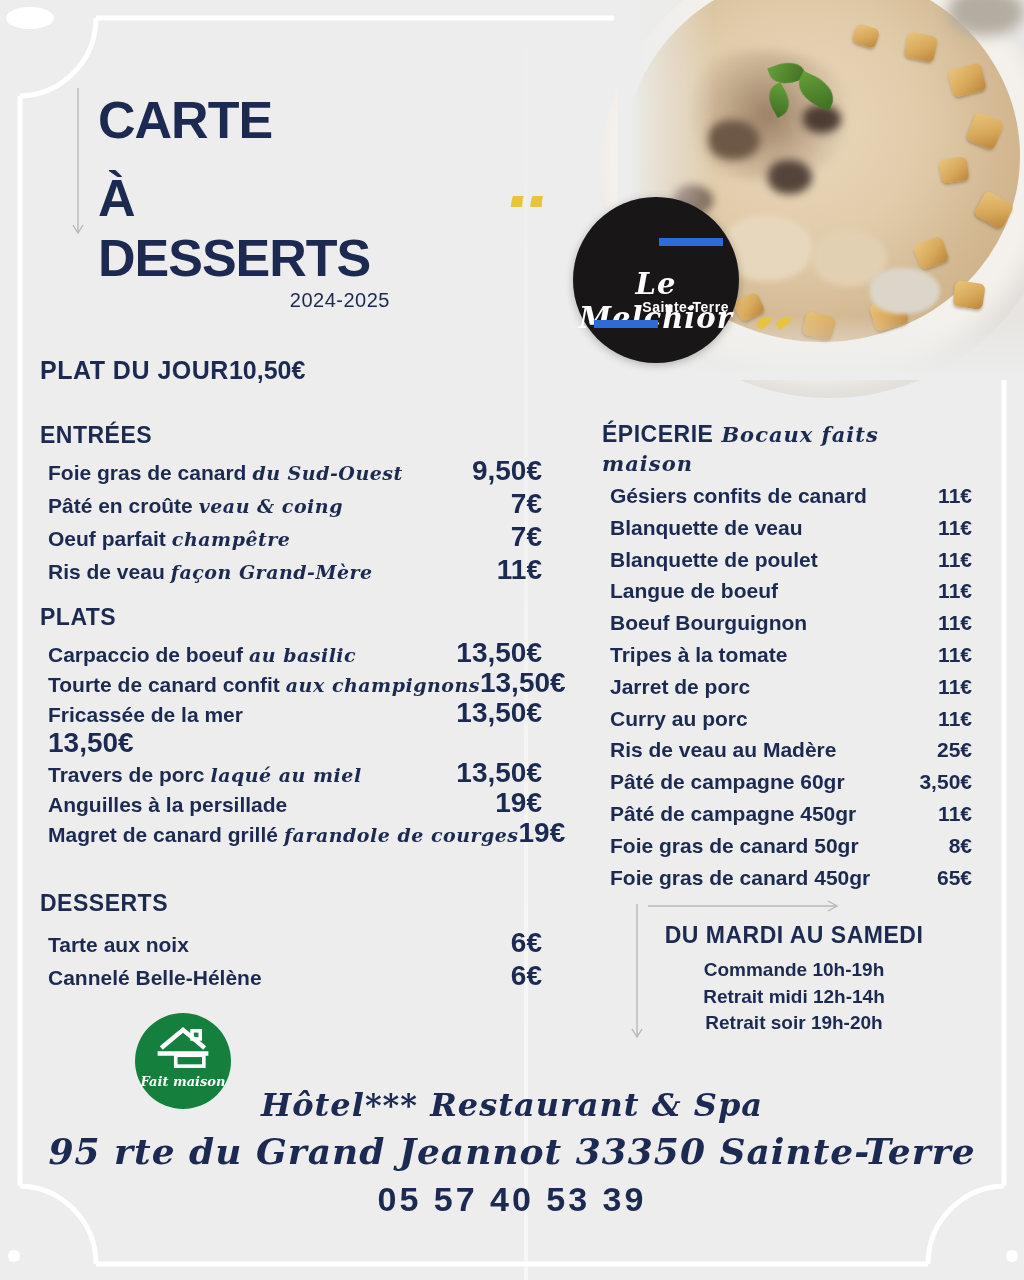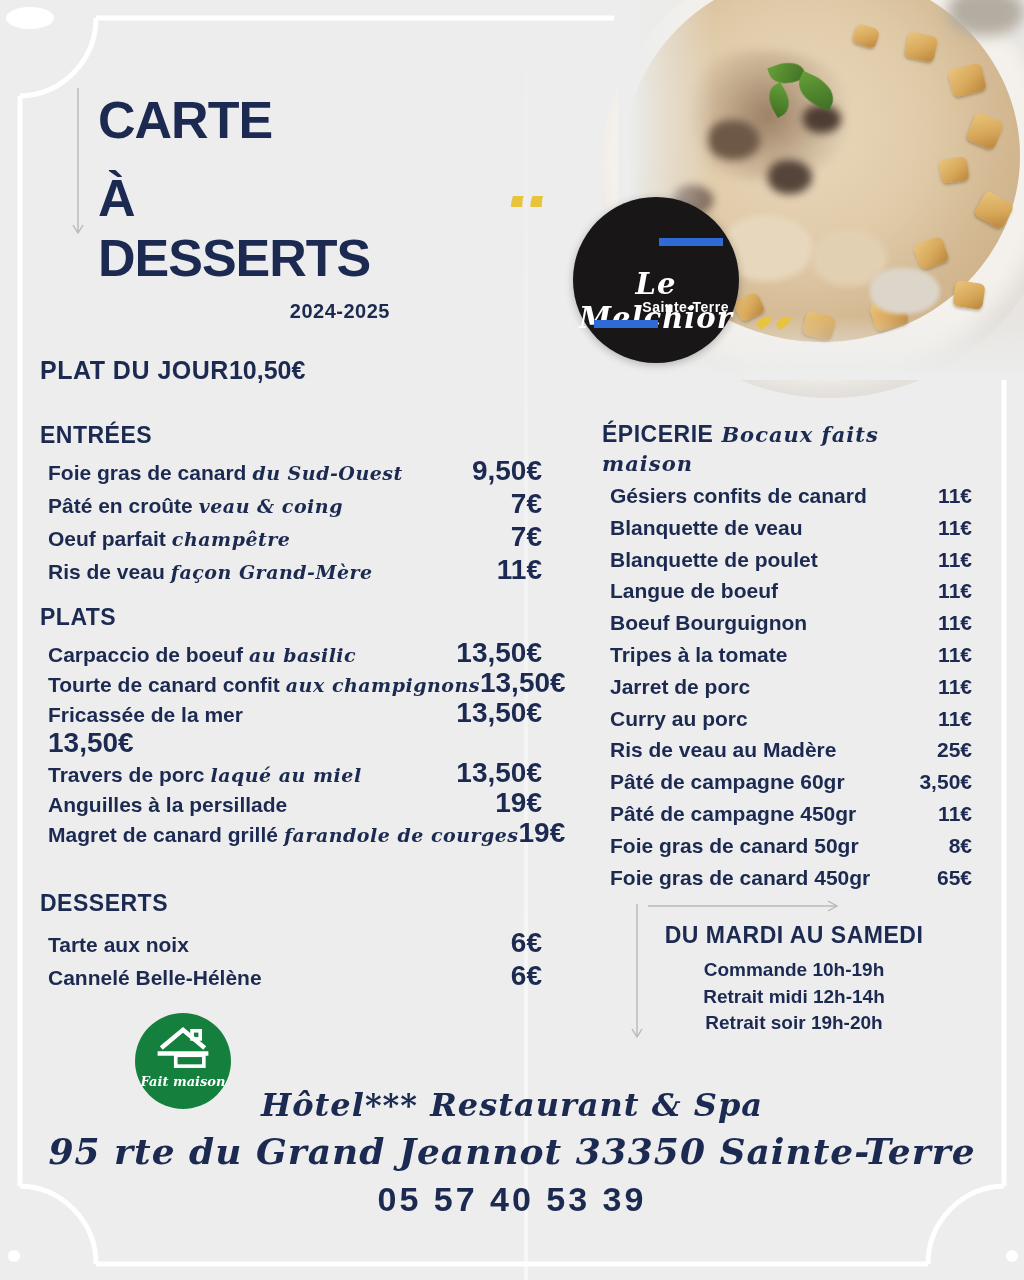--- a/index.html
+++ b/index.html
@@ -44,21 +44,21 @@
 
   .quote{position:absolute;z-index:6;color:#e8c43c;font-family:"DejaVu Serif",serif;
          font-weight:700;font-size:86px;line-height:40px;height:46px;overflow:hidden;}
   .quote.open{left:505px;top:196px;}
   .quote.close{left:752px;top:318px;}
 
   
   .title{position:absolute;left:98px;top:90px;width:292px;z-index:4;}
   .title .t1,.title .t2{font-weight:700;font-size:52px;letter-spacing:-1px;line-height:60px;color:#1c2a52;}
   .title .t2{margin-top:18px;}
-  .title .season{margin-top:12px;text-align:right;font-weight:700;font-size:20px;letter-spacing:.5px;}
+  .title .season{margin-top:1px;text-align:right;font-weight:400;font-size:20px;letter-spacing:.5px;}
 
   .deco-svg{position:absolute;left:0;top:0;z-index:4;}
 
   
   .left-col{position:absolute;left:40px;top:356px;width:502px;z-index:4;}
   .right-col{position:absolute;left:602px;top:420px;width:370px;z-index:4;}
 
   .pdj{display:flex;justify-content:flex-start;align-items:baseline;margin-bottom:36px;}
   .pdj .lbl{font-size:25px;font-weight:700;letter-spacing:.5px;}
   .pdj .prc{font-size:25px;font-weight:700;}

